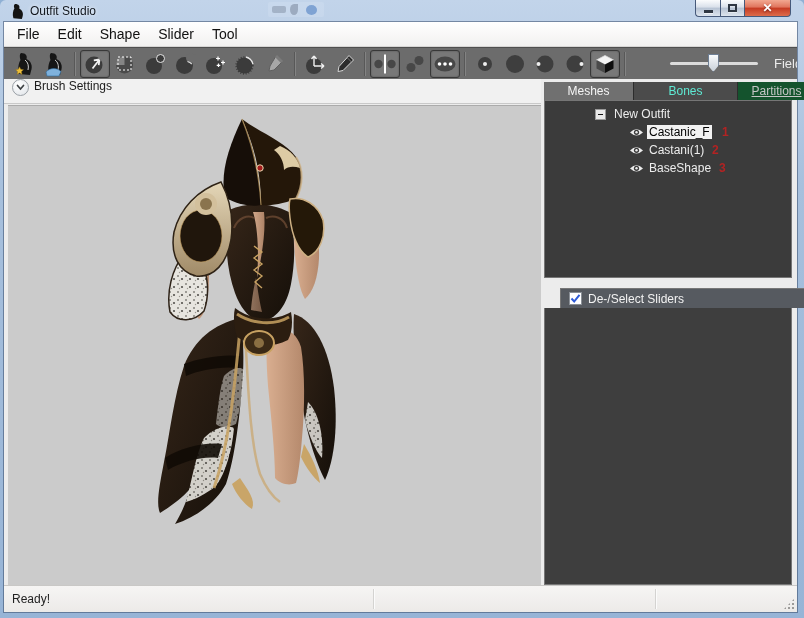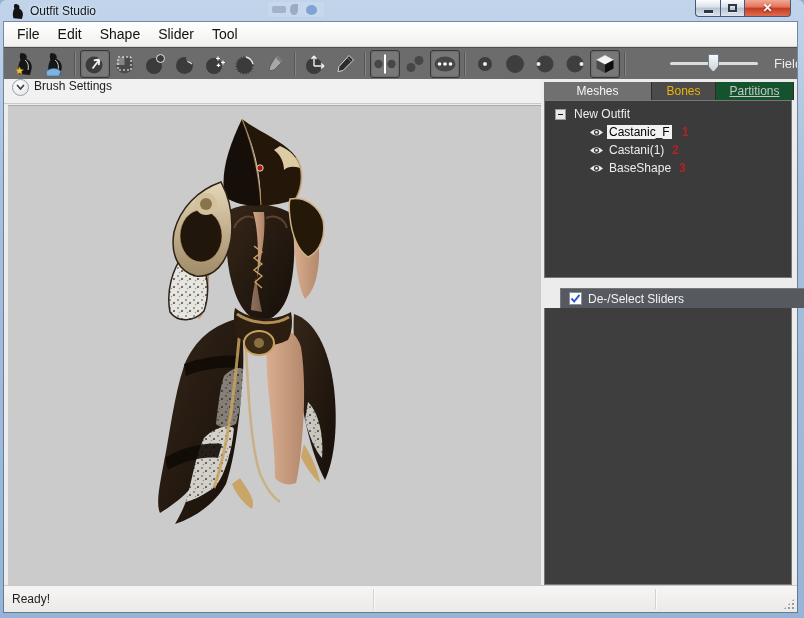--- a/index.html
+++ b/index.html
@@ -64,26 +64,26 @@
       background:radial-gradient(circle at 35% 30%,#ffffff,#dfe3e8);display:flex;align-items:center;
       justify-content:center;box-sizing:border-box;}
   .brush-label{font-size:12px;color:#1c1c1c;margin-left:5px;}
   .viewport{position:absolute;left:4px;top:26px;width:533px;height:480px;background:#cbcbcb;
       border-top:1px solid #ababab;box-sizing:border-box;overflow:hidden;}
   
   .rightpanel{position:absolute;left:540px;top:3px;width:248px;height:503px;}
   .tabs{position:absolute;left:0;top:0;width:100%;height:18px;background:#383838;display:flex;}
   .tab{flex:0 0 auto;display:flex;align-items:center;justify-content:center;font-size:12px;
       border-right:1px solid #2c2c2c;box-sizing:border-box;}
-  .tab.t0{width:108px;background:#707070;color:#f5f5f5;}
-  .tab.t1{width:64px;background:#4b4b4b;color:#eab308;}
+  .tab.t0{width:90px;background:#707070;color:#f5f5f5;}
+  .tab.t1{width:104px;background:#4b4b4b;color:#5eead4;}
   .tab.t2{width:78px;background:#14532d;color:#c6c6c6;text-decoration:underline;}
   .treepanel{position:absolute;left:0;top:18px;width:100%;height:178px;background:#3b3b3b;
       border:1px solid #767676;box-sizing:border-box;}
-  .trow{position:relative;height:18px;display:flex;align-items:center;font-size:12px;color:#ededed;}
+  .trow{position:relative;height:18px;display:flex;align-items:center;font-size:12px;color:#ededed;margin-left:40px;}
   .trow.root{margin-top:4px;padding-left:10px;}
   .expandbox{width:11px;height:11px;background:#e9e9e9;border:1px solid #9a9a9a;box-sizing:border-box;
       position:relative;margin-right:6px;}
   .expandbox::after{content:"";position:absolute;left:2px;top:4px;width:5px;height:1px;background:#111;}
   .trow.child{padding-left:44px;}
   .eye{margin-right:3px;flex:0 0 auto;display:flex;}
   .tlabel{padding:0 2px;}
   .tlabel.selected{background:#f2f2f2;color:#000;text-align:right;}
   .anno{position:absolute;top:2px;font-size:12px;font-weight:bold;color:#b22323;}
   .anno.a1{left:137px;}

